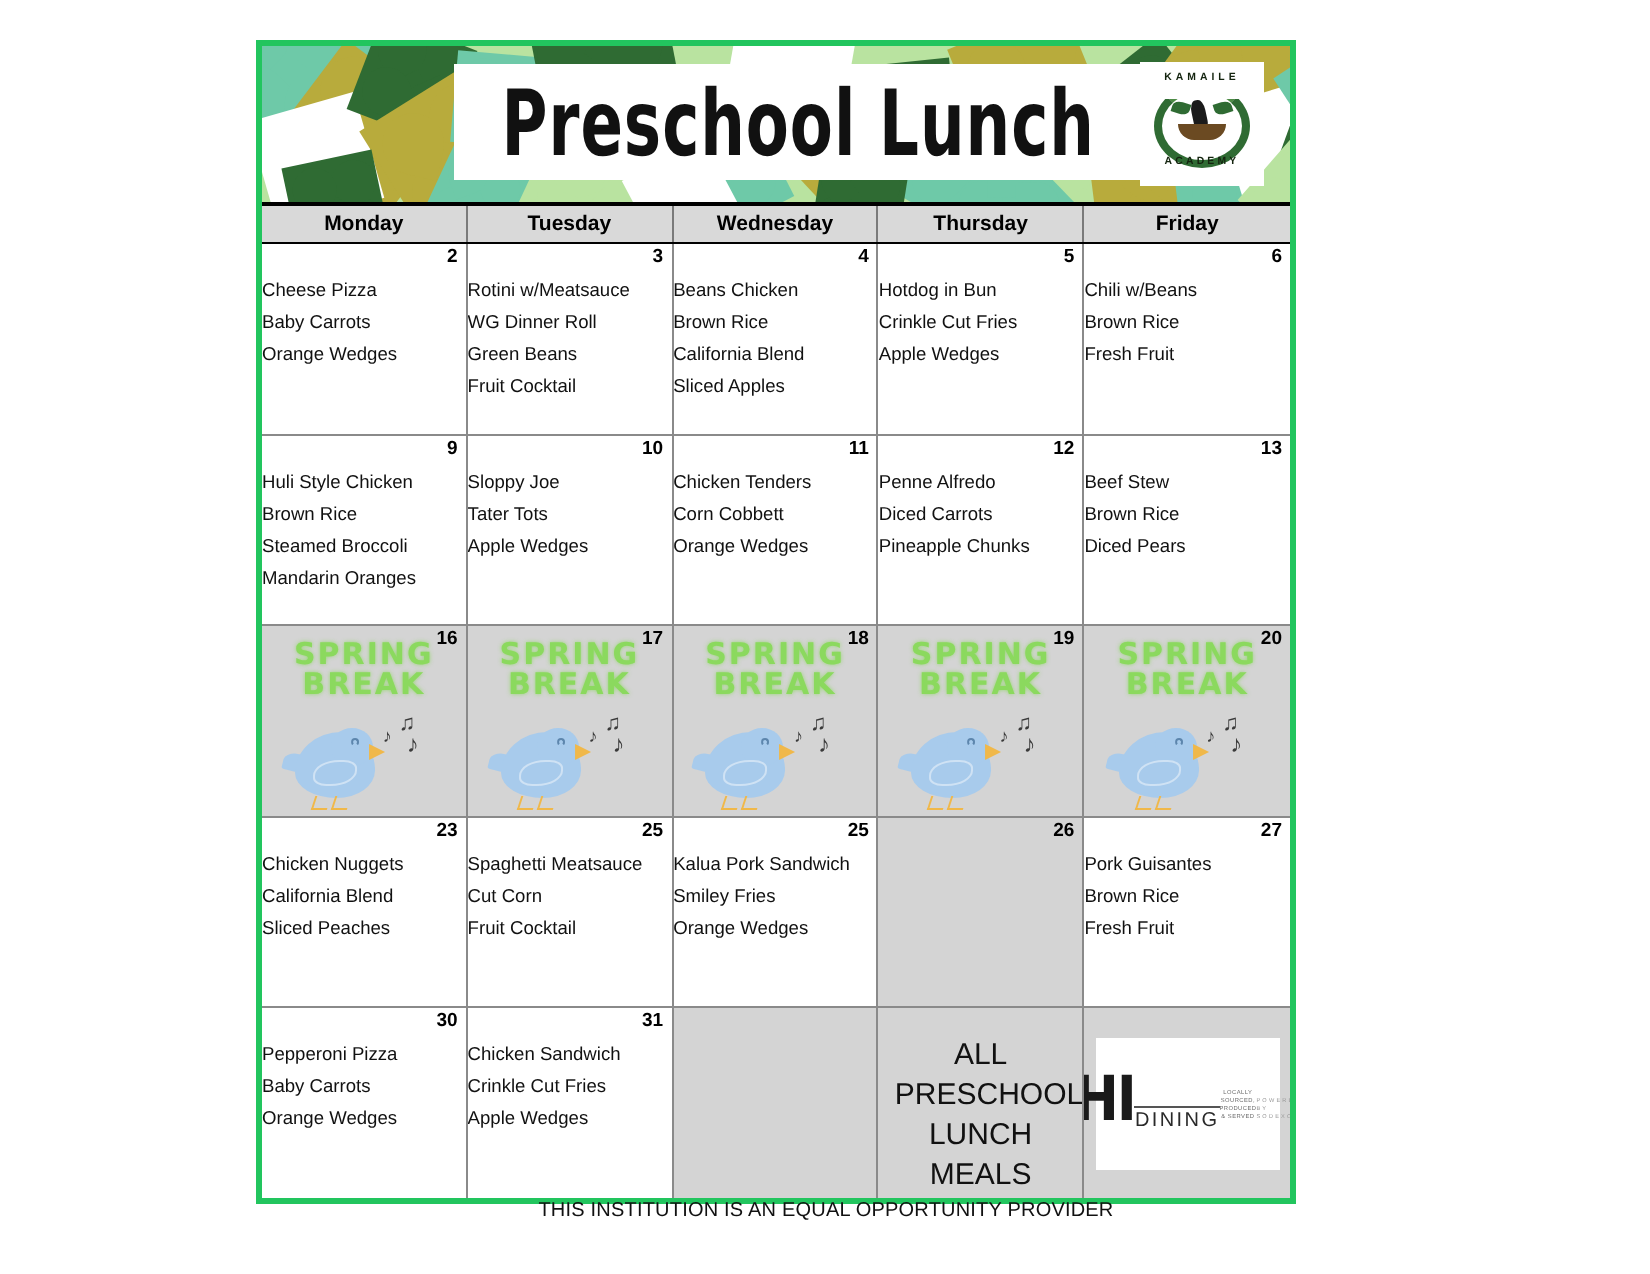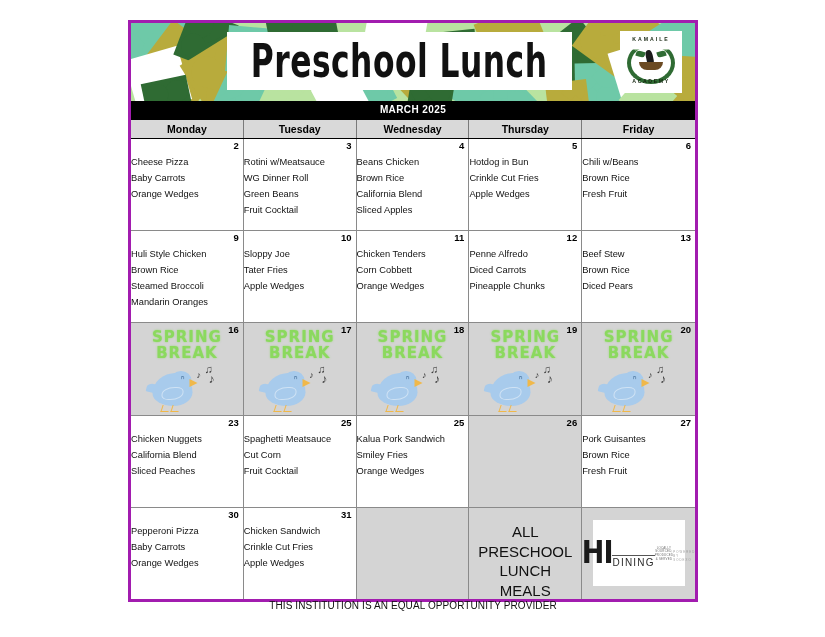--- a/index.html
+++ b/index.html
@@ -13,22 +13,22 @@
     position: relative;
     width: 825px; height: 637px;
     background: #ffffff;
     overflow: hidden;
   }
 
   
   .flyer {
     position: absolute;
     left: 128px; top: 20px;
-    width: 570px; height: 582px;
-    border: 3px solid #a21caf;
+    width: 520px; height: 582px;
+    border: 3px solid #22c55e;
     background: #ffffff;
     display: flex;
     flex-direction: column;
   }
 
   
   .banner {
     position: relative;
     height: 78px;
     overflow: hidden;
@@ -545,21 +545,20 @@
             <div class="leaf lf"></div>
             <div class="leaf rt"></div>
             <div class="pestle"></div>
             <div class="bowl"></div>
           </div>
           <div class="seal-bottom-text">ACADEMY</div>
         </div>
       </div>
     </div>
 
-    <div class="month-bar">MARCH 2025</div>
 
     <div class="cal">
       <div class="dow-row" id="dow-row">
           <div class="dow">Monday</div>
           <div class="dow">Tuesday</div>
           <div class="dow">Wednesday</div>
           <div class="dow">Thursday</div>
           <div class="dow">Friday</div>
         </div>
       <div id="weeks-container" style="flex:1 1 auto; display:flex; flex-direction:column;">
@@ -614,21 +613,21 @@
                 <div>Huli Style Chicken</div>
                 <div>Brown Rice</div>
                 <div>Steamed Broccoli</div>
                 <div>Mandarin Oranges</div>
               </div>
             </div>
             <div class="cell">
               <div class="date-num">10</div>
               <div class="menu">
                 <div>Sloppy Joe</div>
-                <div>Tater Fries</div>
+                <div>Tater Tots</div>
                 <div>Apple Wedges</div>
               </div>
             </div>
             <div class="cell">
               <div class="date-num">11</div>
               <div class="menu">
                 <div>Chicken Tenders</div>
                 <div>Corn Cobbett</div>
                 <div>Orange Wedges</div>
               </div>

